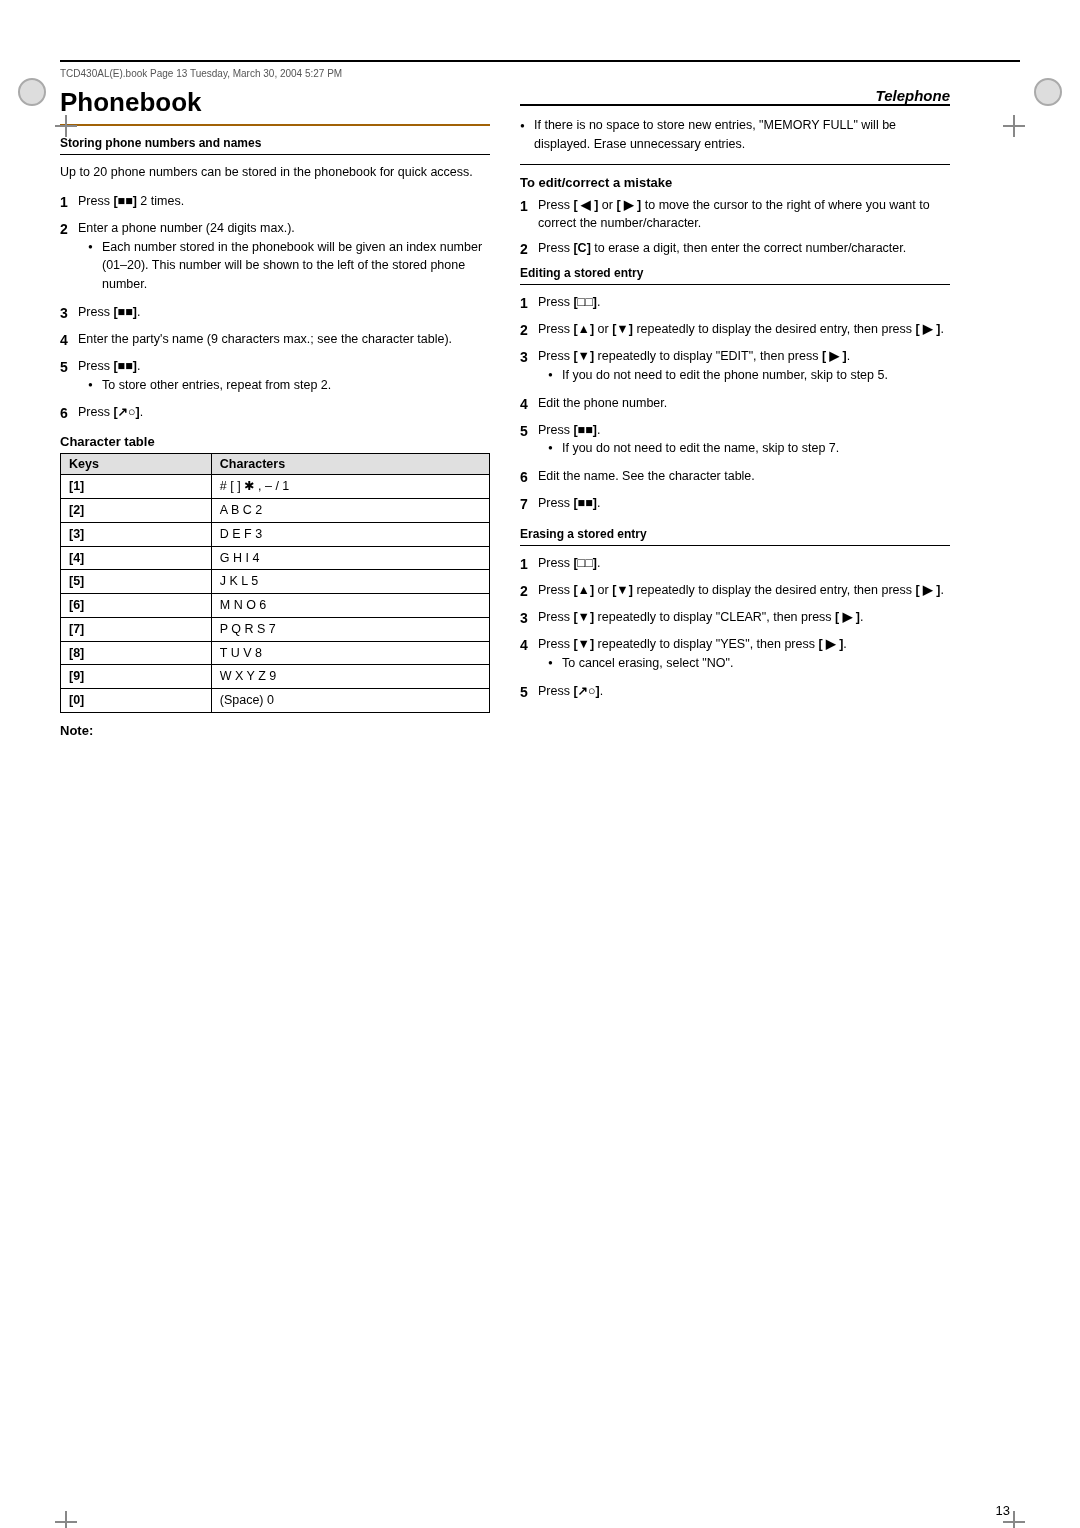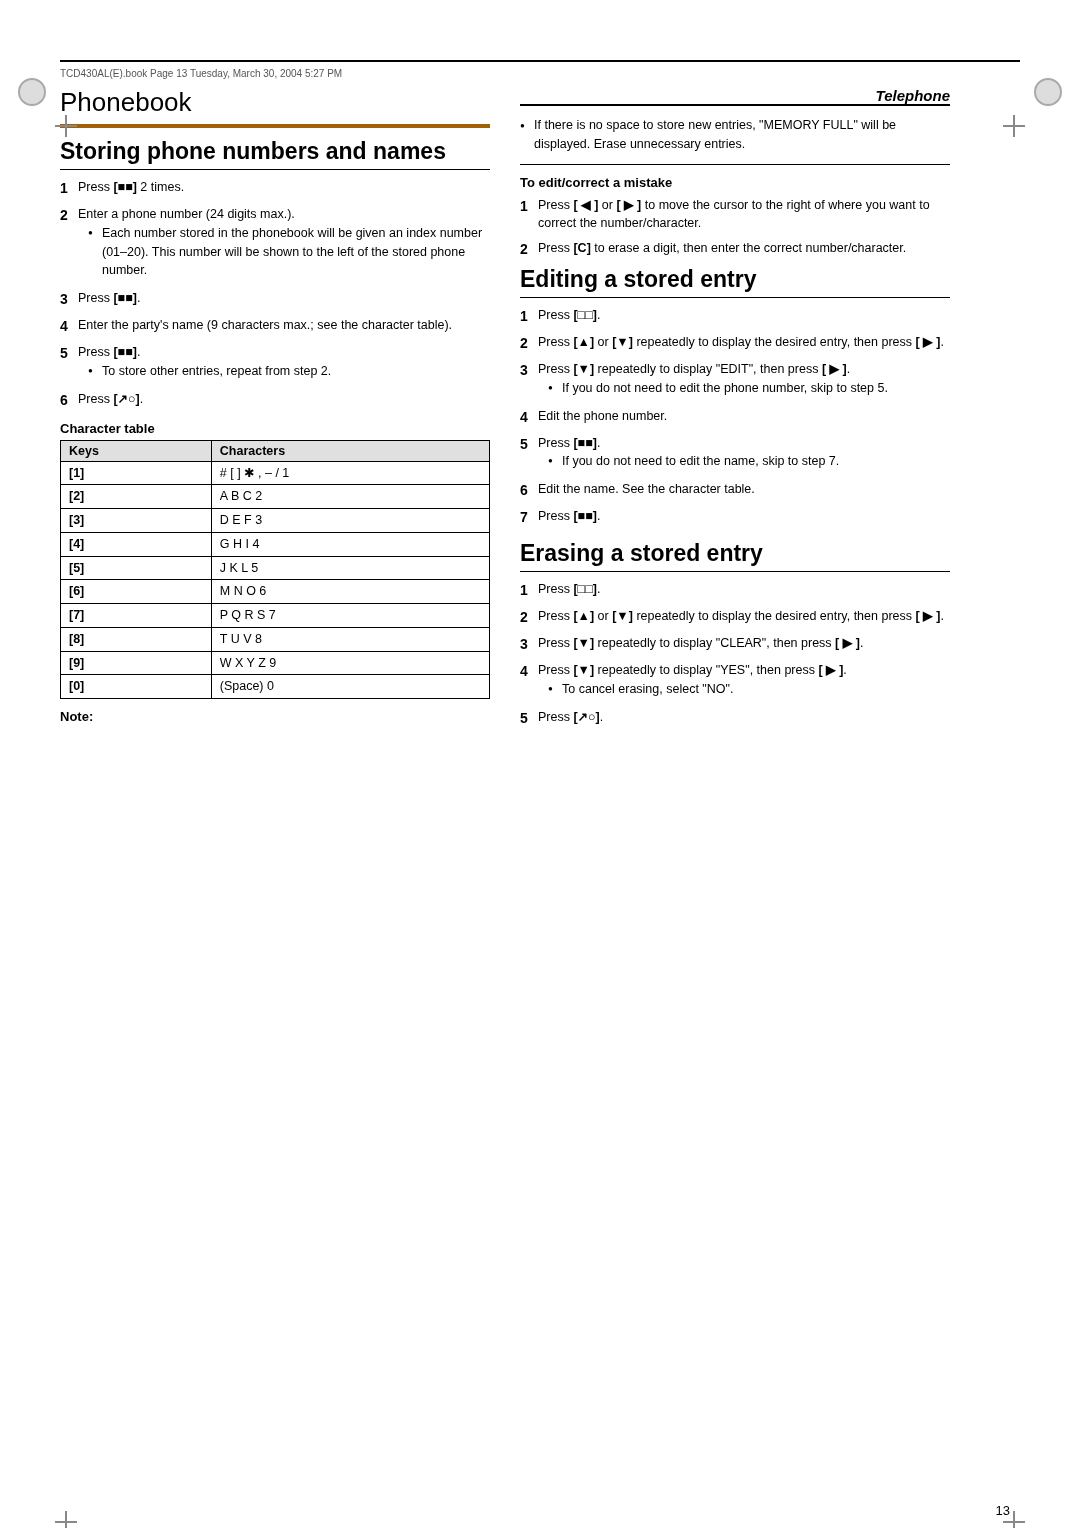--- a/index.html
+++ b/index.html
@@ -47,27 +47,27 @@
       text-align: right;
       font-style: italic;
       font-weight: bold;
       font-size: 15px;
       border-bottom: 2px solid #000;
       padding-bottom: 0;
       margin-bottom: 10px;
     }
     h1.phonebook-title {
       font-size: 26px;
-      font-weight: normal;
-      border-bottom: 4px solid #a16207;
+      font-weight: bold;
+      border-bottom: 2px solid #a16207;
       padding-bottom: 6px;
       margin-bottom: 10px;
     }
     h2.section-title {
-      font-size: 23px;
+      font-size: 12px;
       font-weight: bold;
       border-bottom: 1.5px solid #000;
       padding-bottom: 4px;
       margin-bottom: 8px;
     }
     h3.subsection-title {
       font-size: 13px;
       font-weight: bold;
       margin-bottom: 6px;
     }
@@ -237,20 +237,21 @@
   <div class="top-bar"></div>
   <div class="file-info">TCD430AL(E).book  Page 13  Tuesday, March 30, 2004  5:27 PM</div>
 
   <div class="content-area">
 
     <div class="left-column">
       <h1 class="phonebook-title">Phonebook</h1>
 
       <h2 class="section-title">Storing phone numbers and names</h2>
 
+      <p class="intro-text">Up to 20 phone numbers can be stored in the phonebook for quick access.</p>
 
       <div class="step">
         <span class="step-num">1</span>
         <span class="step-content">Press <span class="kbd">[■■]</span> 2 times.</span>
       </div>
 
       <div class="step">
         <span class="step-num">2</span>
         <div class="step-content">
           Enter a phone number (24 digits max.).

